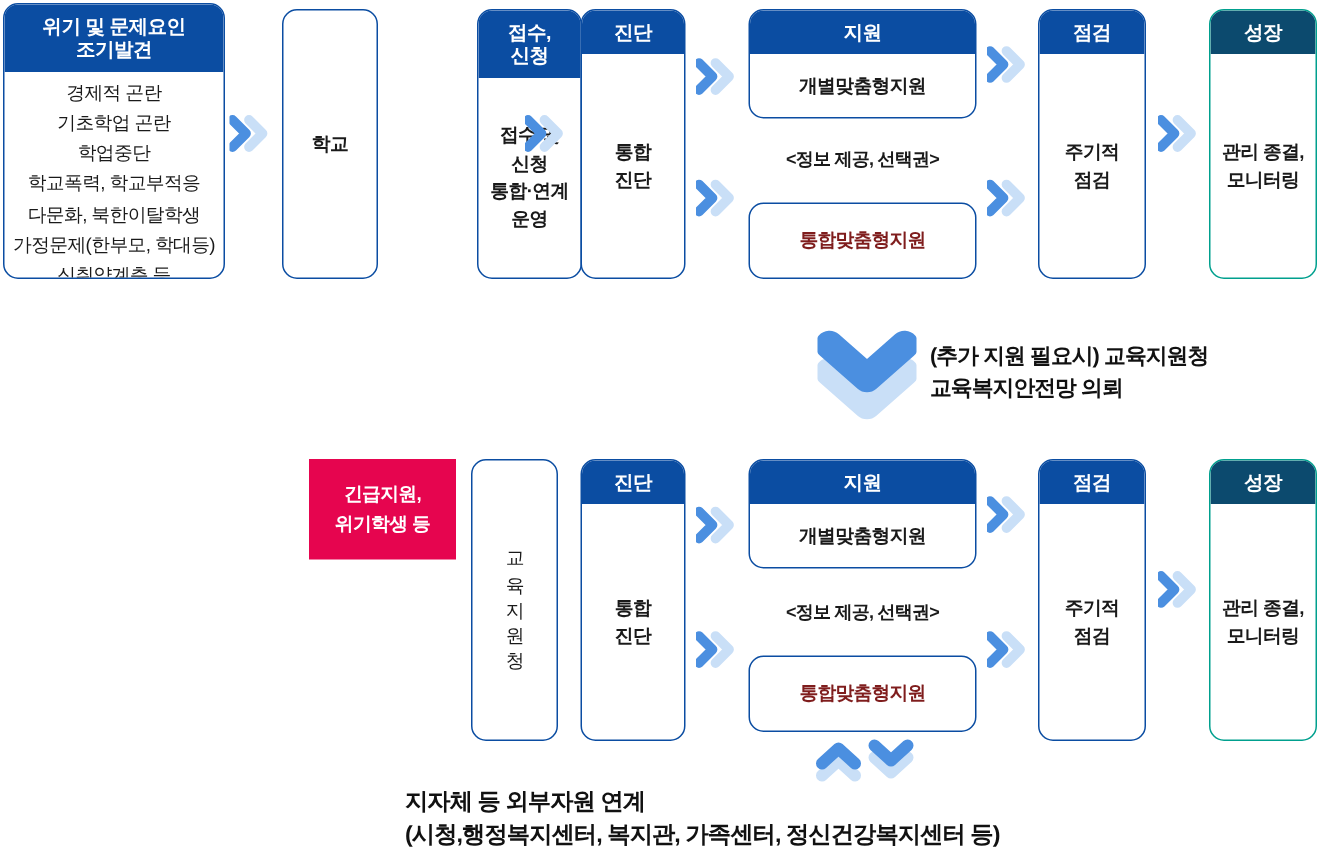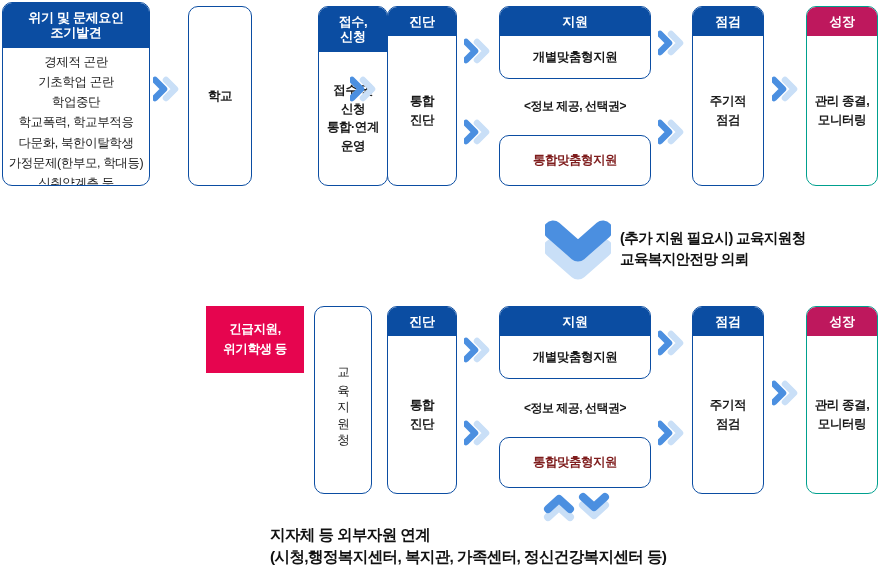--- a/index.html
+++ b/index.html
@@ -32,21 +32,21 @@
     background: #0B4DA2;
     color: #ffffff;
     font-weight: bold;
     font-size: 13px;
     line-height: 1.18;
     text-align: center;
     padding: 7px 2px 7px;
     letter-spacing: -0.3px;
     flex: none;
   }
-  .node.teal .node-head { background: #be185d; }
+  .node.teal .node-head { background: #0c4a6e; }
 
   .node-body {
     flex: 1;
     display: flex;
     align-items: center;
     justify-content: center;
     text-align: center;
     font-size: 12.5px;
     font-weight: normal;
     line-height: 1.5;

